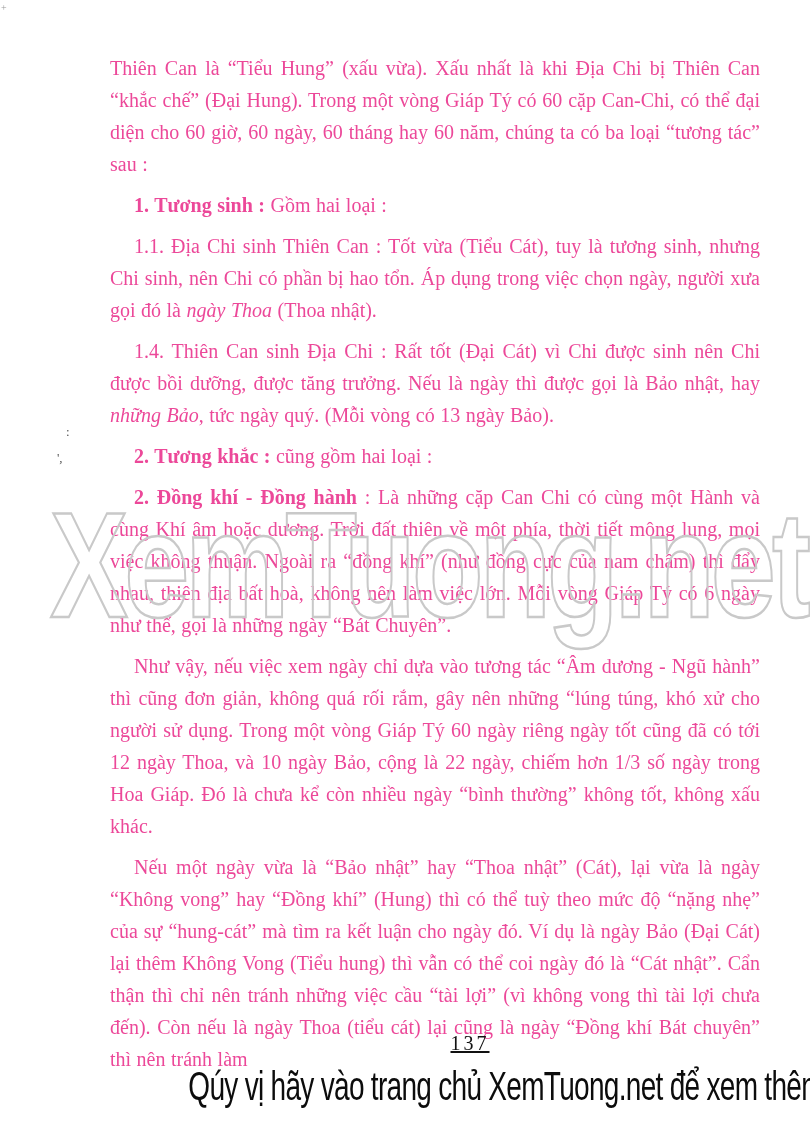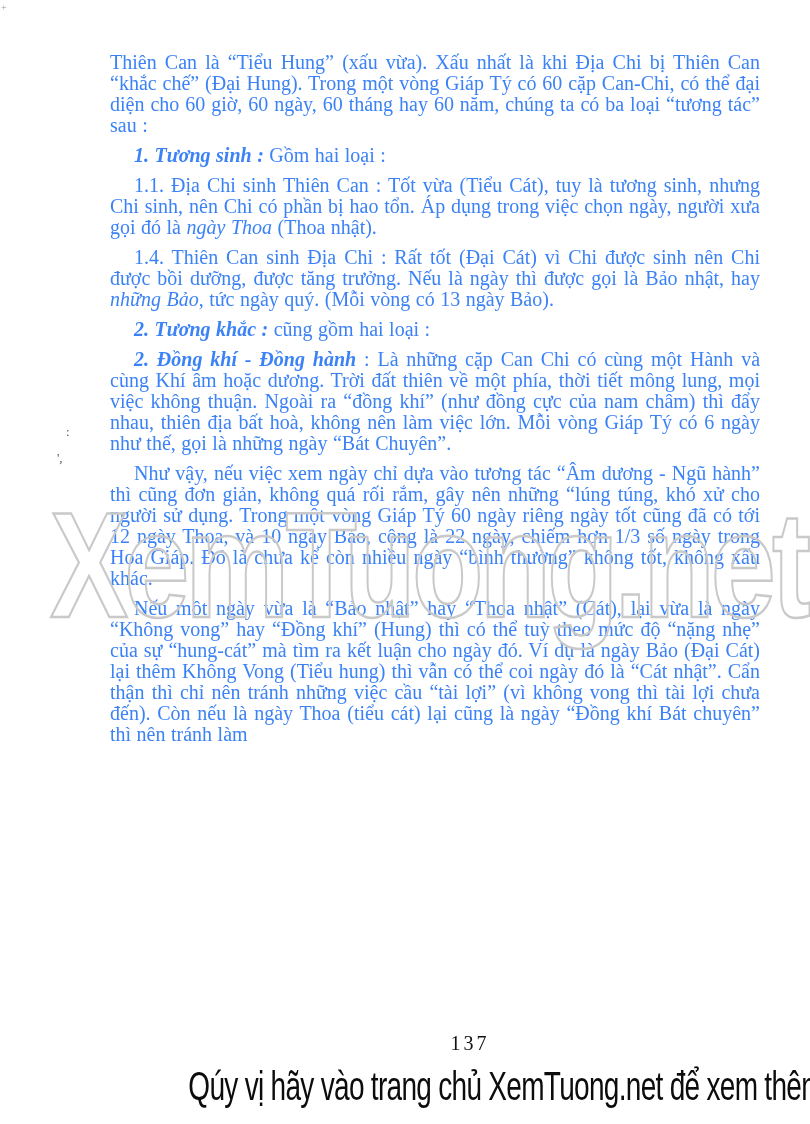--- a/index.html
+++ b/index.html
@@ -17,28 +17,28 @@
   }
   .text-block {
     position: absolute;
     left: 110px; top: 52px;
     width: 650px;
     z-index: 1;
   }
   .text-block p {
     margin: 0 0 9px 0;
     font-size: 20px;
-    line-height: 21px;
+    line-height: 32px;
     text-align: justify;
     text-indent: 24px;
-    color: #3b82f6;
+    color: #ec4899;
     word-spacing: 0.5px;
   }
   .text-block p.no-indent { text-indent: 0; }
-  .lead { font-weight: bold; font-style: italic; }
+  .lead { font-weight: bold; }
   .em { font-style: italic; }
   .watermark {
     position: absolute;
     left: 50px; top: 490px;
     font-family: "Liberation Sans", sans-serif;
     font-weight: bold;
     font-size: 150px;
     line-height: 1;
     letter-spacing: -5px;
     white-space: nowrap;
@@ -52,20 +52,21 @@
   .page-number {
     position: absolute;
     top: 1032px; left: 0; width: 100%;
     box-sizing: border-box;
     padding-left: 130px;
     text-align: center;
     font-size: 20px;
     letter-spacing: 3px;
     color: #111;
     z-index: 2;
+    text-decoration: underline;
   }
   .footer-banner {
     position: absolute;
     top: 1062px; left: 0; width: 100%;
     text-align: center;
     z-index: 2;
   }
   .footer-banner span {
     display: inline-block;
     font-family: "Liberation Sans", sans-serif;

